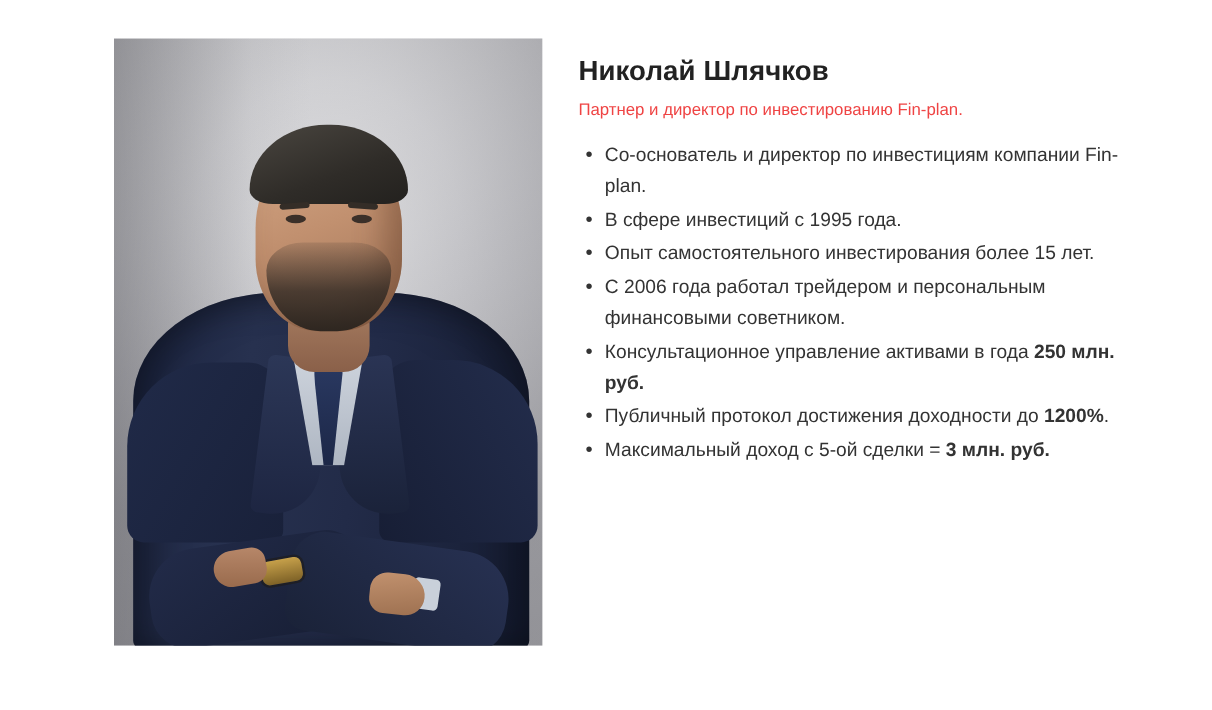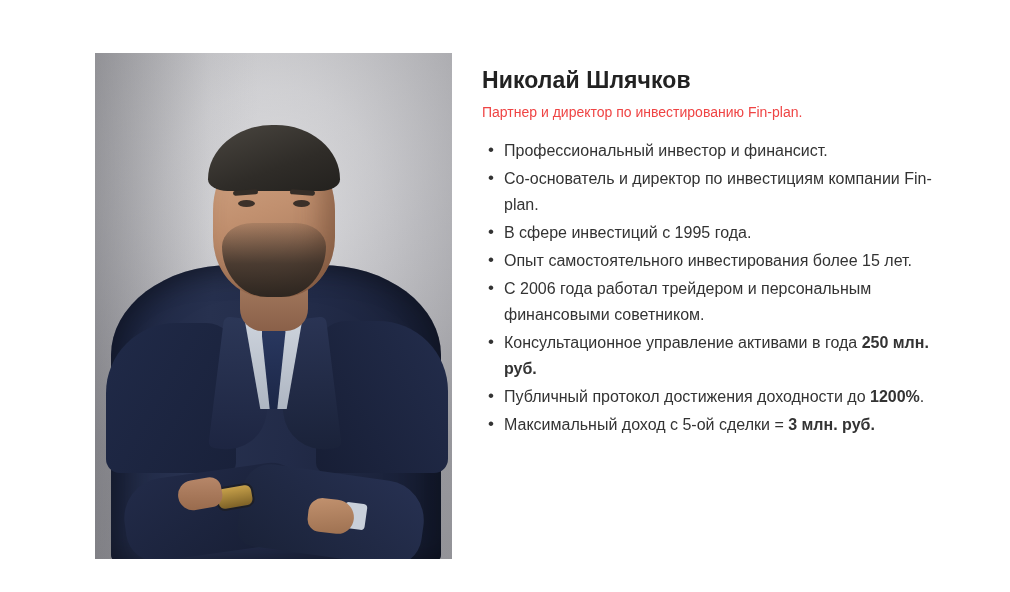--- a/index.html
+++ b/index.html
@@ -11,21 +11,21 @@
   body {
     width: 1010px;
     height: 592px;
     font-family: "Liberation Sans", sans-serif;
     color: #333333;
     overflow: hidden;
   }
   .profile-card {
     display: flex;
     align-items: flex-start;
-    padding: 53px 60px 0 95px;
+    padding: 32px 60px 0 95px;
     box-sizing: border-box;
   }
   .photo-col {
     flex: 0 0 360px;
     padding-right: 30px;
     box-sizing: border-box;
   }
   .photo-frame {
     width: 357px;
     height: 506px;
@@ -307,21 +307,20 @@
         <div class="hand-l"></div>
         <div class="hand-r"></div>
       </div>
     </div>
   </div>
 
   <div class="text-col">
     <h1 class="person-name">Николай Шлячков</h1>
     <div class="person-role">Партнер и директор по инвестированию Fin-plan.</div>
     <ul class="bullets">
-        <li><span>Профессиональный инвестор и финансист.</span></li>
         <li><span>Со-основатель и директор по инвестициям компании Fin-plan.</span></li>
         <li><span>В сфере инвестиций с 1995 года.</span></li>
         <li><span>Опыт самостоятельного инвестирования более 15 лет.</span></li>
         <li><span>С 2006 года работал трейдером и персональным финансовыми советником.</span></li>
         <li><span>Консультационное управление активами в года </span><span class="bold-frag">250 млн. руб.</span></li>
         <li><span>Публичный протокол достижения доходности до </span><span class="bold-frag">1200%</span><span>.</span></li>
         <li><span>Максимальный доход с 5-ой сделки = </span><span class="bold-frag">3 млн. руб.</span></li>
       </ul>
   </div>
 

